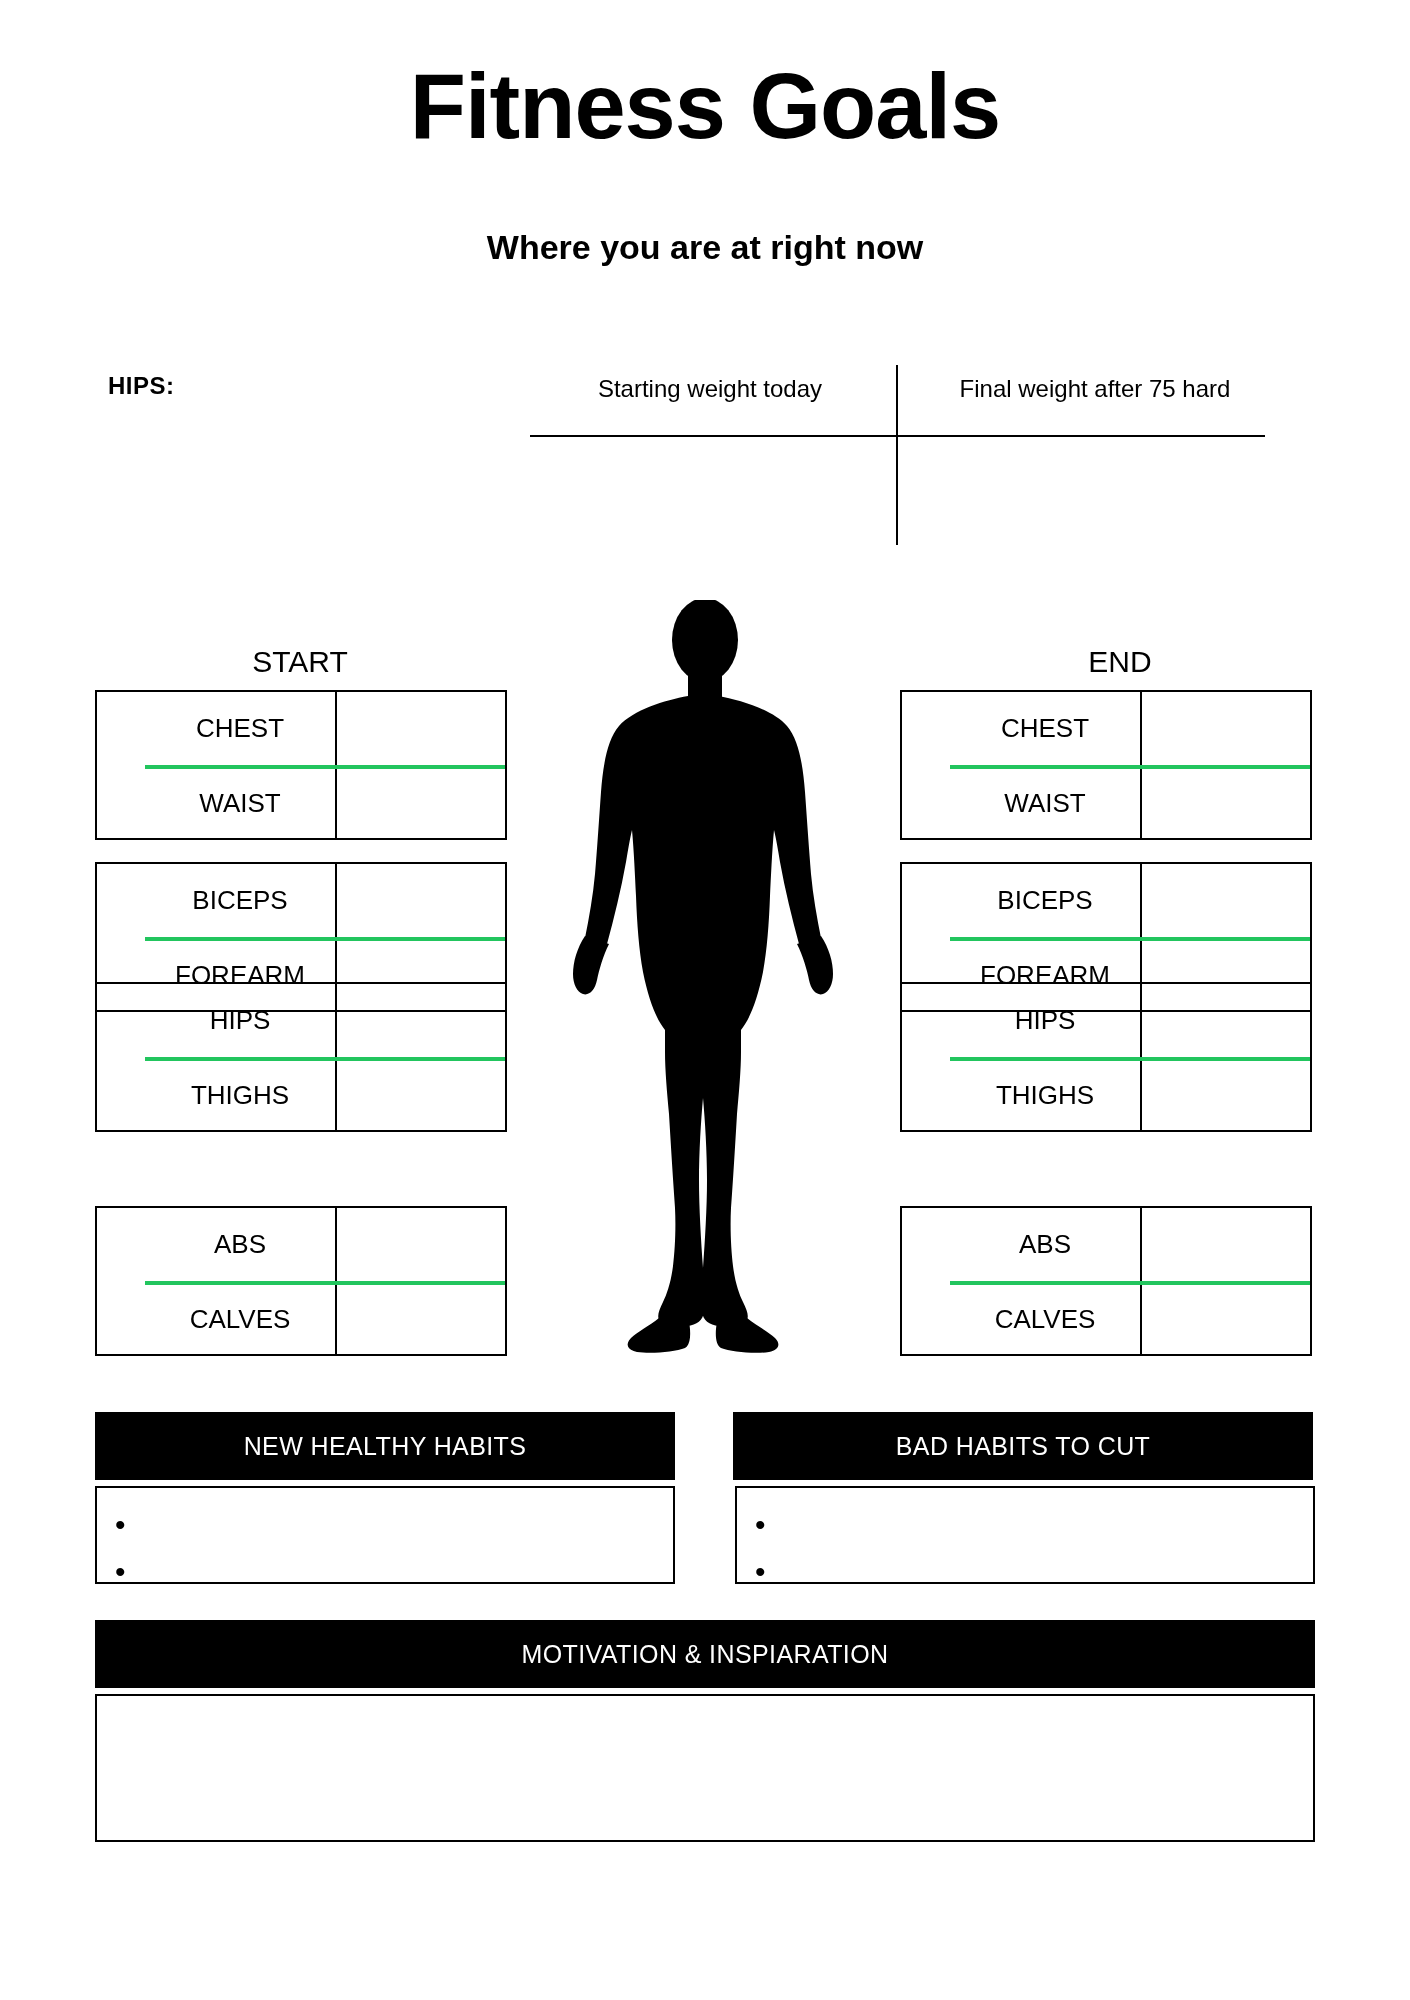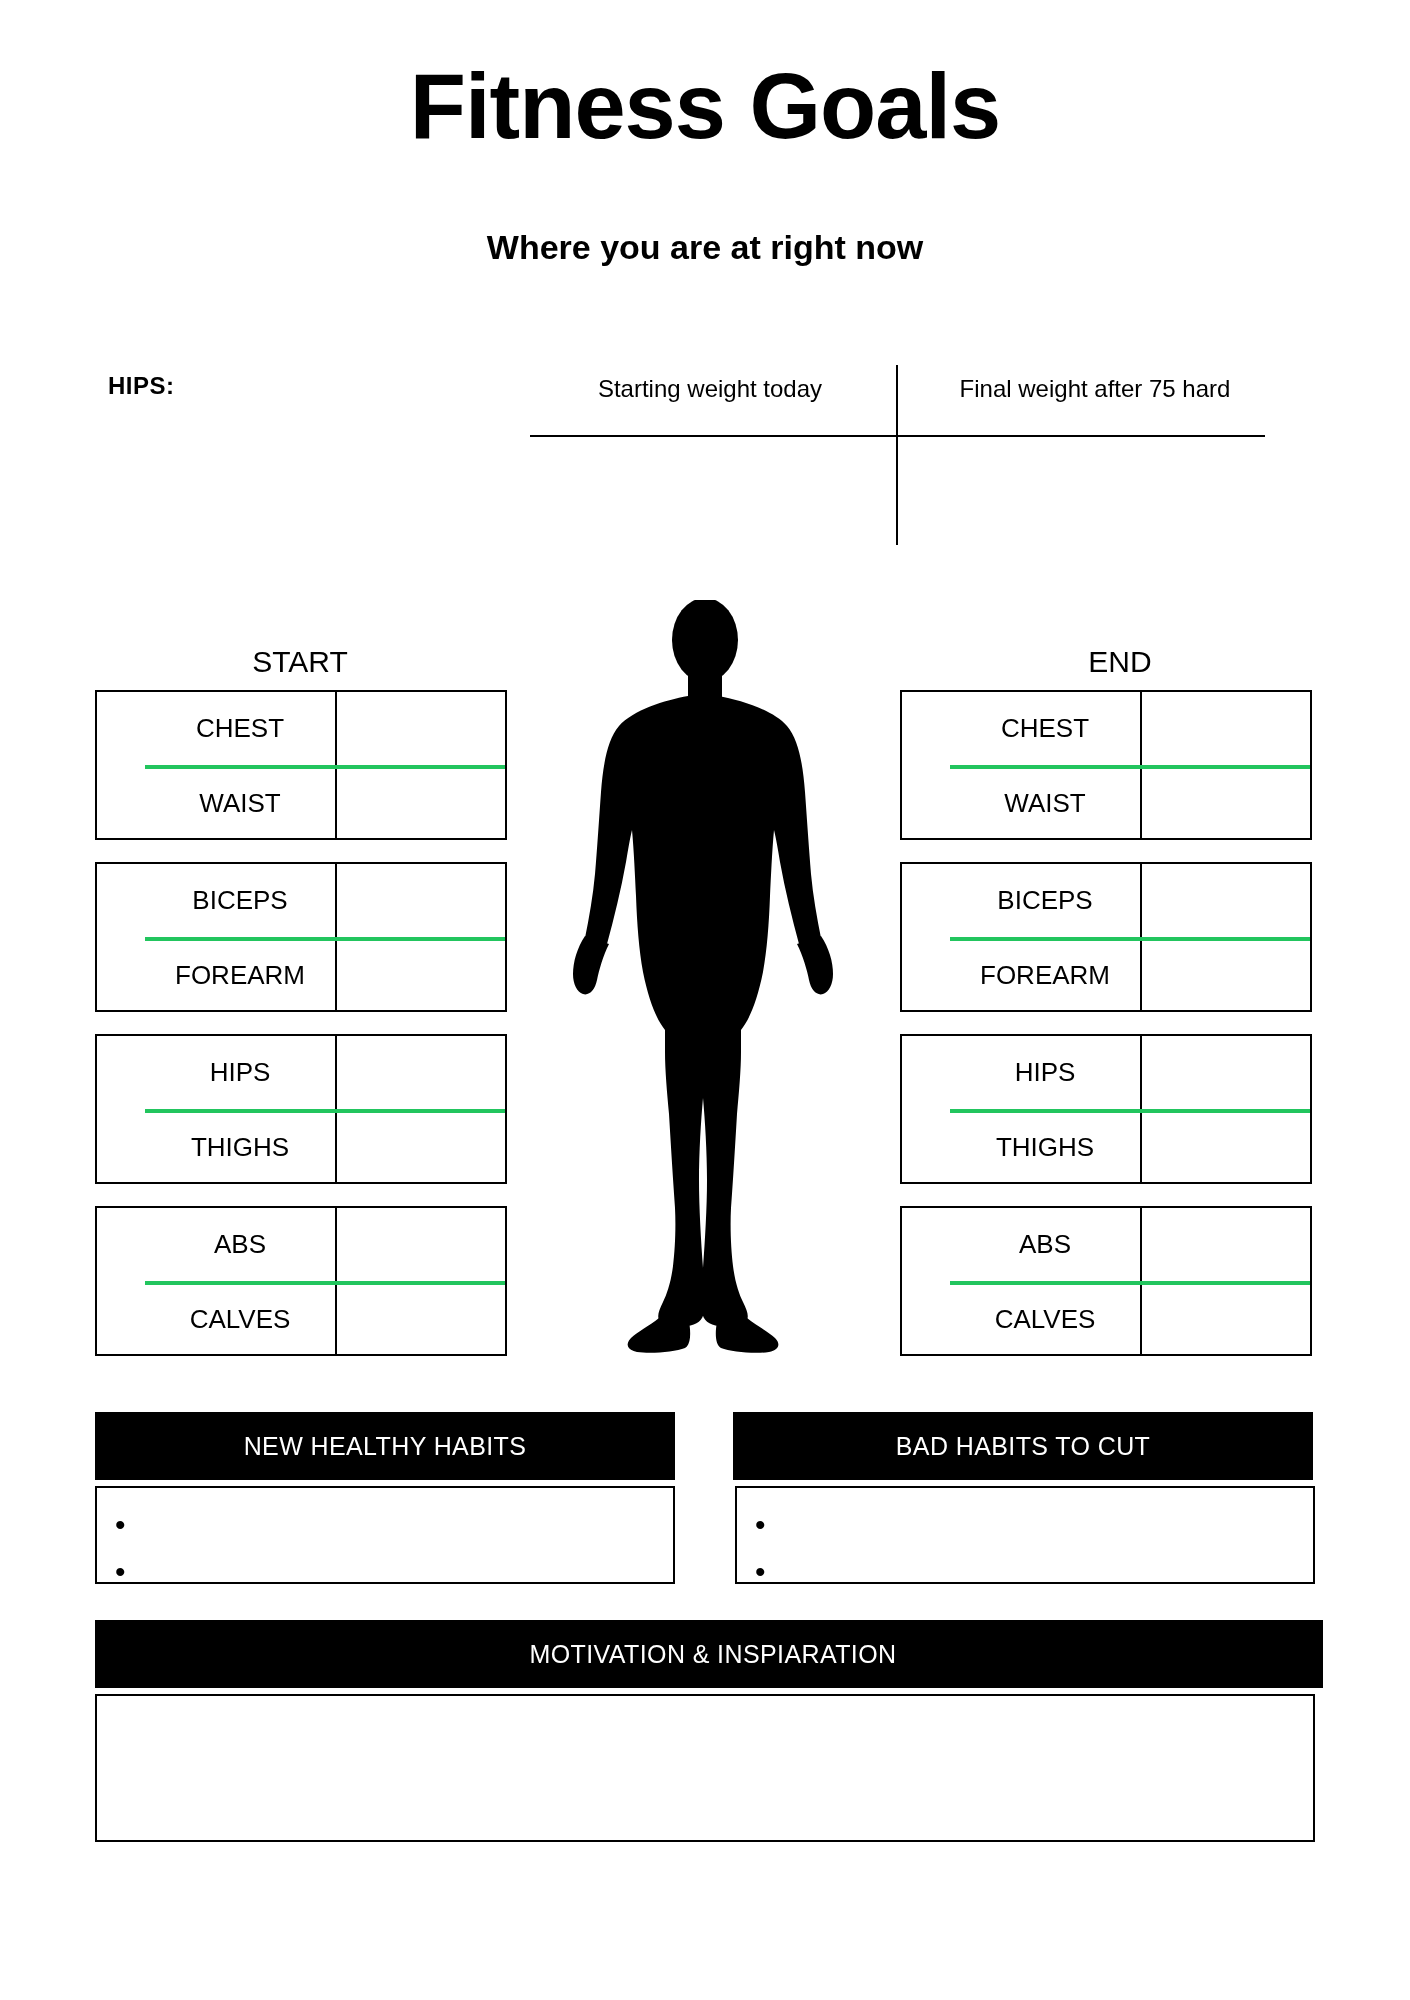--- a/index.html
+++ b/index.html
@@ -118,21 +118,21 @@
     flex: 1;
     box-sizing: border-box;
   }
 
   
   .left-col  { left: 95px;  width: 412px; }
   .right-col { left: 900px; width: 412px; }
 
   .g1 { top: 690px; }
   .g2 { top: 862px; }
-  .g3 { top: 1034px; }
+  .g3 { top: 982px; }
   .g4 { top: 1206px; }
 
   
   .body-figure {
     position: absolute;
     top: 600px;
     left: 515px;
     width: 380px;
     height: 760px;
   }
@@ -163,21 +163,20 @@
   .hh-left  { top: 1412px; left: 95px;  width: 580px; }
   .hb-left  { top: 1486px; left: 95px;  width: 580px; height: 98px; }
   .hh-right { top: 1412px; left: 733px; width: 580px; }
   .hb-right { top: 1486px; left: 735px; width: 580px; height: 98px; }
 
   .mot-header {
     position: absolute;
     top: 1620px;
     left: 95px;
     width: 1220px;
-    padding-left: 8px;
   }
   .mot-body {
     position: absolute;
     top: 1694px;
     left: 95px;
     width: 1220px;
     height: 148px;
     border: 2px solid #000;
     box-sizing: border-box;
   }

